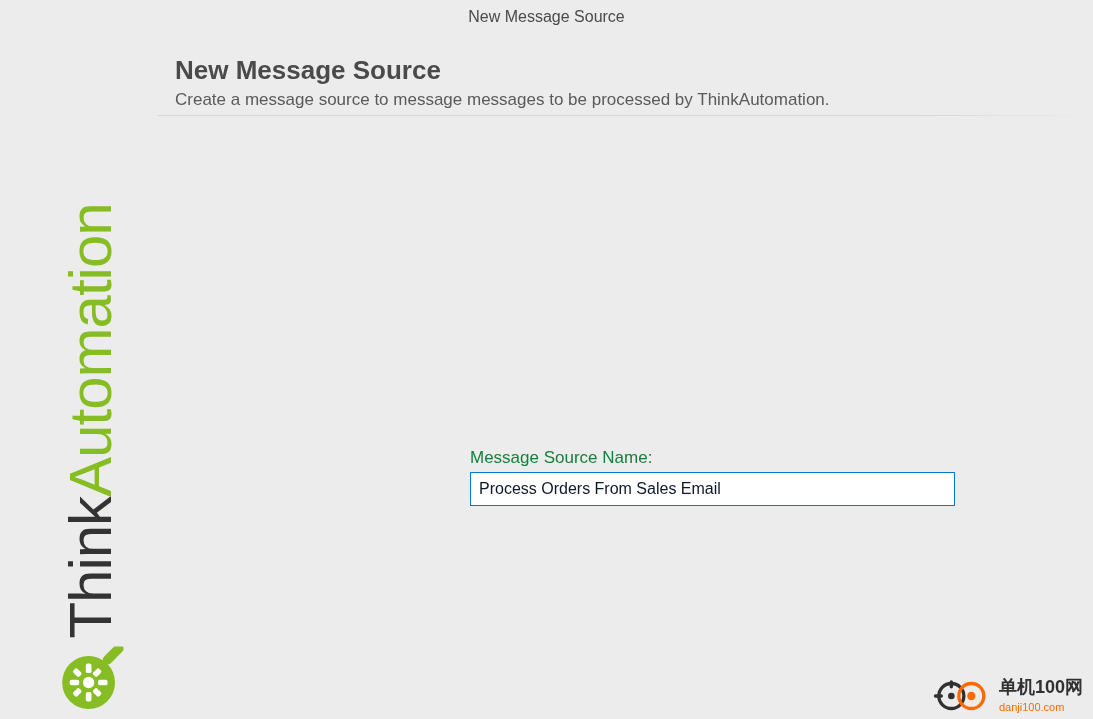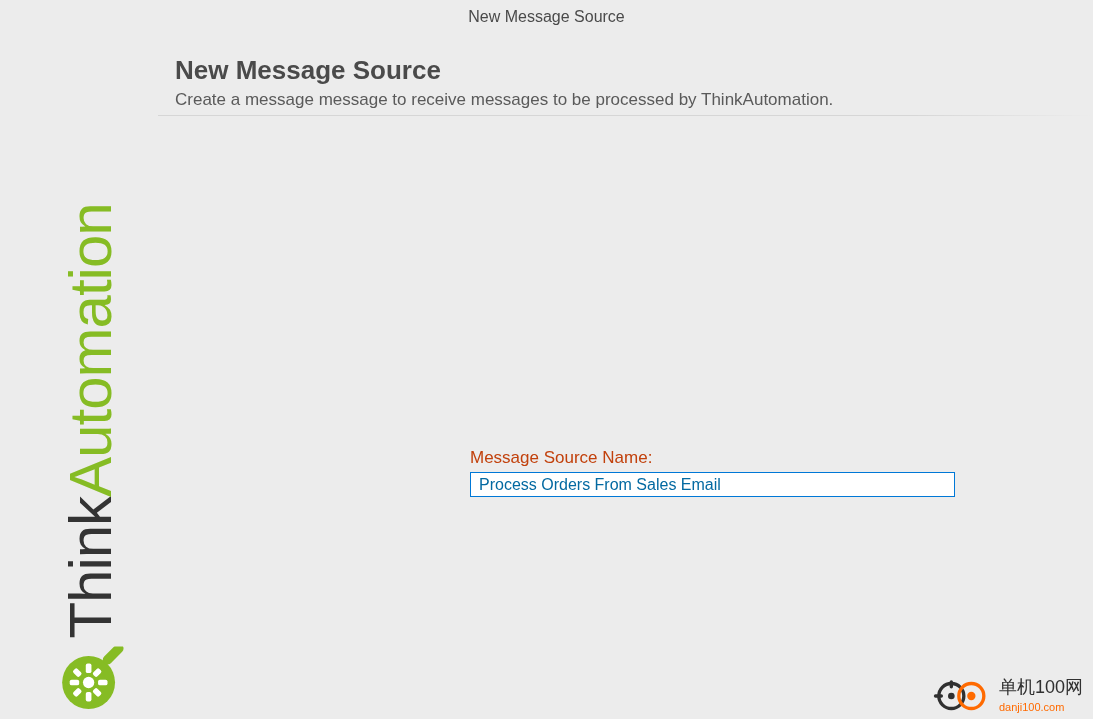--- a/index.html
+++ b/index.html
@@ -74,61 +74,61 @@
       margin-right: 8px;
       display: inline-flex;
       align-items: center;
       justify-content: center;
     }
     .field-label {
       position: absolute;
       left: 470px;
       top: 448px;
       font-size: 17px;
-      color: #c2410c;
+      color: #15803d;
     }
     .name-input {
       position: absolute;
       left: 470px;
       top: 472px;
       width: 485px;
-      height: 25px;
+      height: 34px;
       border: 1px solid #0078d7;
       background: #fff;
       font-size: 16px;
-      color: #0369a1;
+      color: #0f172a;
       padding: 3px 8px;
       outline: none;
       font-family: inherit;
     }
     .watermark {
       position: absolute;
       right: 10px;
       bottom: 6px;
       display: flex;
       align-items: center;
       gap: 6px;
       font-family: "Microsoft YaHei", sans-serif;
     }
     .wm-eye {
       width: 60px;
       height: 34px;
     }
     .wm-text { display: flex; flex-direction: column; line-height: 1; }
-    .wm-top  { font-size: 18px; font-weight: 400; color: #303030; text-align: right; }
+    .wm-top  { font-size: 18px; font-weight: 700; color: #303030; text-align: right; }
     .wm-bot  { font-size: 11px; color: #ff6a00; margin-top: 6px; letter-spacing: 0; }
   </style>
 </head>
 <body>
 
 <div class="dialog-title">New Message Source</div>
 
 <div class="header-area">
   <div class="page-heading">New Message Source</div>
-  <div class="page-subtitle">Create a message message to receive messages to be processed by ThinkAutomation.</div>
+  <div class="page-subtitle">Create a message source to message messages to be processed by ThinkAutomation.</div>
 </div>
 
 <div class="hr"></div>
 
 <div class="logo-wrap">
   <div class="logo-text">
     <span class="logo-gear">
       <svg viewBox="0 0 72 72" width="68" height="68">
         <circle cx="34" cy="34" r="28" fill="#86bc24"></circle>
         <path d="M58 54 L70 66" stroke="#86bc24" stroke-width="10" stroke-linecap="round"></path>

